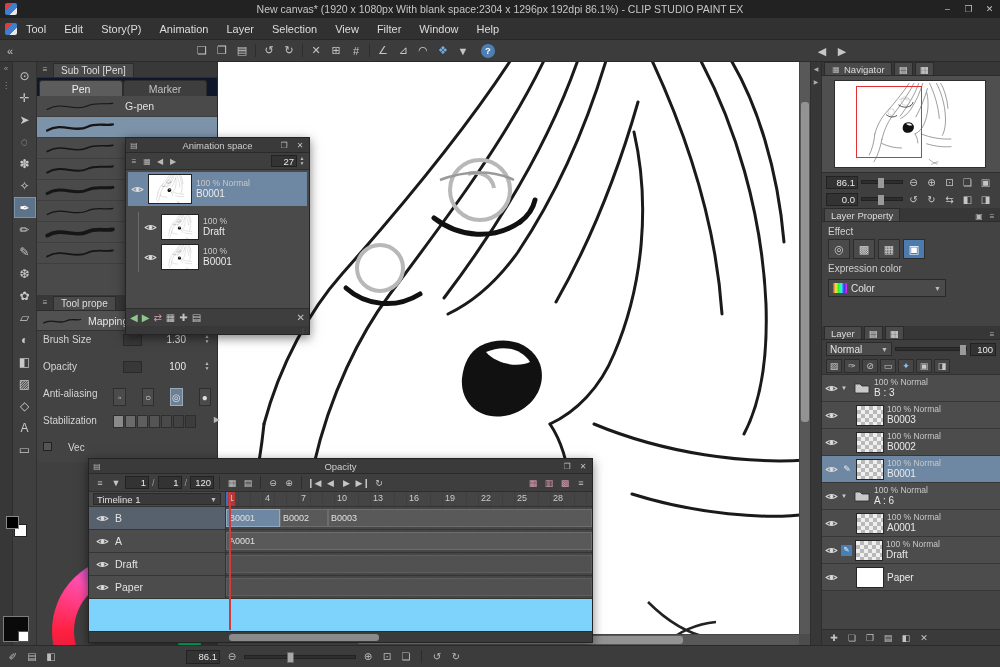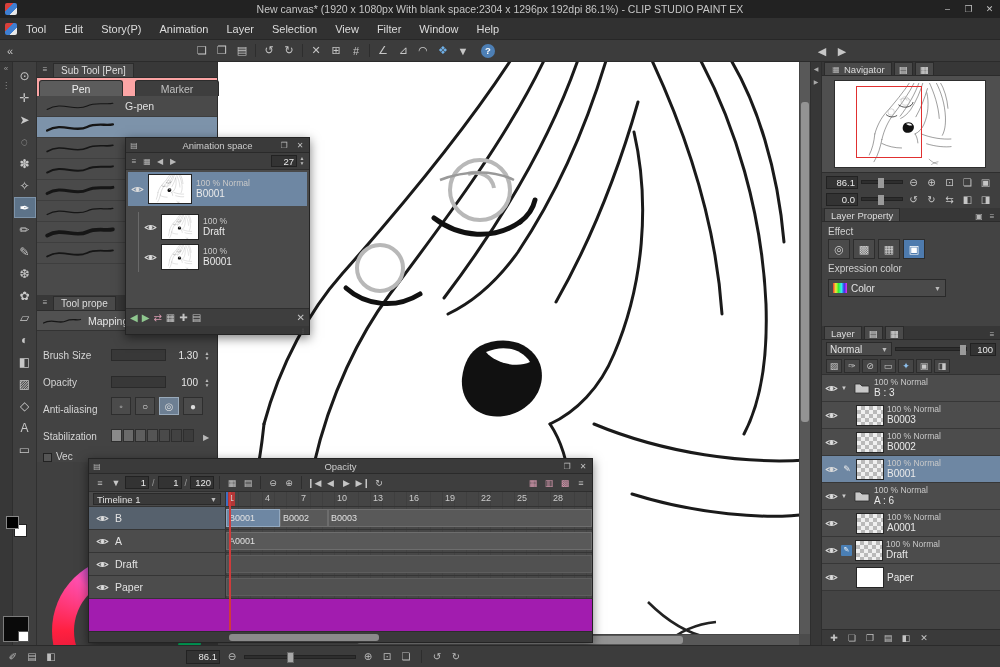--- a/index.html
+++ b/index.html
@@ -36,35 +36,35 @@
  background:conic-gradient(#3050ff 0,#00c8ff 15%,#00d060 30%,#ffe000 45%,#c01030 60%,#ff2040 75%,#ff50b0 88%,#3050ff 100%)}
 .wheel-hole{position:absolute;inset:22px;border-radius:50%;background:#3f3f3f}
 
 
 .panel-headbar{height:16px;background:#383838;border-bottom:1px solid #2c2c2c;display:flex;align-items:center;padding:0 3px;gap:3px}
 .panel-headtab{background:#4a4a4a;border:1px solid #2c2c2c;border-bottom:none;padding:0 7px;font-size:10px;height:14px;line-height:13px;color:#ddd}
 .mini-ico{font-size:8px;color:#b8b8b8;display:inline-flex;align-items:center;justify-content:center;min-width:10px}
 
 
 .subtool{position:absolute;left:37px;top:62px;width:181px;height:233px;background:#424242;border-right:1px solid #2d2d2d;z-index:4}
-.subtool-tabs{height:18px;display:flex;background:#fca5a5;padding:2px 0 0 2px;gap:12px}
+.subtool-tabs{height:18px;display:flex;background:#0f172a;padding:2px 0 0 2px;gap:0}
 .subtool-tab{flex:0 0 84px;text-align:center;font-size:10.5px;border:1px solid #2c2c2c;border-bottom:none;border-radius:3px 3px 0 0;background:#3e3e3e;color:#c0c0c0;line-height:16px}
 .subtool-tab.active{background:#5c5c5c;color:#eee}
 .subtool-list{position:absolute;top:34px;bottom:0;left:0;right:0;background:#4a4a4a;overflow:hidden}
 .subtool-row{height:21px;display:flex;align-items:center;border-bottom:1px solid #3e3e3e;padding-left:4px;gap:6px}
 .subtool-row.sel{background:#7d93aa}
 .stroke-svg{width:78px;height:16px;color:#161616;flex:0 0 auto}
 .sw1{stroke-width:1.2}.sw2{stroke-width:2.6}.sw3{stroke-width:1.8}.sw4{stroke-width:2.2}.sw5{stroke-width:3.4}.sw6{stroke-width:1.4}.sw7{stroke-width:4.2}.sw8{stroke-width:2}
 .subtool-label{font-size:10.5px;color:#e0e0e0;white-space:nowrap}
 
 
 .toolprop{position:absolute;left:37px;top:295px;width:181px;height:167px;background:#434343;border-right:1px solid #2d2d2d;z-index:4}
 .tp-name{height:20px;background:#515151;border-bottom:1px solid #333;display:flex;align-items:center;gap:6px;padding:0 5px;font-size:10.5px;color:#e6e6e6}
 .tp-body{padding:3px 6px}
-.prop-row{display:flex;align-items:flex-end;height:27px;gap:4px}
+.prop-row{display:flex;align-items:flex-start;height:27px;gap:16px}
 .prop-label{width:64px;font-size:10px;color:#d5d5d5;white-space:nowrap}
 .prop-slider{flex:1;height:12px;background:#383838;border:1px solid #2a2a2a;position:relative}
 .prop-fill{height:100%;background:#6e6e6e}
 .prop-value{width:28px;text-align:right;font-size:10px;color:#e8e8e8}
 .stepper{display:flex;flex-direction:column;margin-left:1px}
 .stepper .mini-ico{font-size:5px;line-height:5px;min-width:8px;color:#bbb}
 .aa-btn{width:20px;height:18px;border:1px solid #2e2e2e;background:#4b4b4b;display:flex;align-items:center;justify-content:center;font-size:10px;color:#ddd}
 .aa-btn.sel{background:#6d7f93;border-color:#9ab}
 .stab-cells{display:flex;gap:1px;flex:1}
 .stab-cell{width:11px;height:13px;border:1px solid #2e2e2e}
@@ -147,21 +147,21 @@
 .cf-ico.green{color:#8fc78f}
 .cf-ico.pink{color:#d89ab0}
 .cels-grip{position:absolute;left:0;right:0;bottom:0;height:8px;background:#383838;display:flex;align-items:center;justify-content:flex-end;padding-right:3px;font-size:6px;color:#777}
 
 .timeline-panel{left:88px;top:458px;width:505px;height:185px;z-index:30;display:flex;flex-direction:column}
 .tl-toolbar{height:18px;display:flex;align-items:center;gap:2px;padding:0 4px;background:#3e3e3e;border-bottom:1px solid #2e2e2e;flex:0 0 18px}
 .tl-ico{min-width:14px;height:15px;display:inline-flex;align-items:center;justify-content:center;font-size:9px;color:#c6c6c6}
 .tl-ico.pink{color:#d89ab0}
 .tl-field{width:24px;height:13px;background:#333;border:1px solid #222;font-size:9.5px;text-align:right;padding-right:2px;color:#e8e8e8}
 .tl-slash{font-size:9px;color:#999;padding:0 1px}
-.tl-main{flex:1;position:relative;background:#a21caf;overflow:hidden}
+.tl-main{flex:1;position:relative;background:#7dd3fc;overflow:hidden}
 .tl-ruler{position:absolute;left:0;top:0;right:0;height:15px;display:flex;border-bottom:1px solid #333}
 .tl-namecell{width:137px;flex:0 0 137px;display:flex;align-items:center;padding:0 4px;background:#4a4a4a;border-right:1px solid #333}
 .tl-name-box{flex:1;height:12px;background:#3a3a3a;border:1px solid #2a2a2a;font-size:9.5px;display:flex;align-items:center;justify-content:space-between;padding:0 3px;color:#e0e0e0}
 .tl-scale{flex:1;position:relative;background:#454545;background-image:repeating-linear-gradient(90deg,#3f3f3f 0 1px,transparent 1px 12px)}
 .tl-num{position:absolute;top:1px;font-size:9px;color:#cccccc}
 .ruler-blue{position:absolute;left:0;top:0;bottom:0;width:2px;background:#3f6fc0}
 .ruler-red{position:absolute;left:2px;top:0;bottom:0;width:7px;background:#b23737}
 .tl-rows{position:absolute;top:15px;left:0;right:0}
 .tl-row{height:23px;display:flex;border-bottom:1px solid #353535}
 .tl-rowhead{width:137px;flex:0 0 137px;background:#4c4c4c;display:flex;align-items:center;gap:6px;padding:0 6px;border-right:1px solid #333;font-size:10.5px;color:#e2e2e2}

